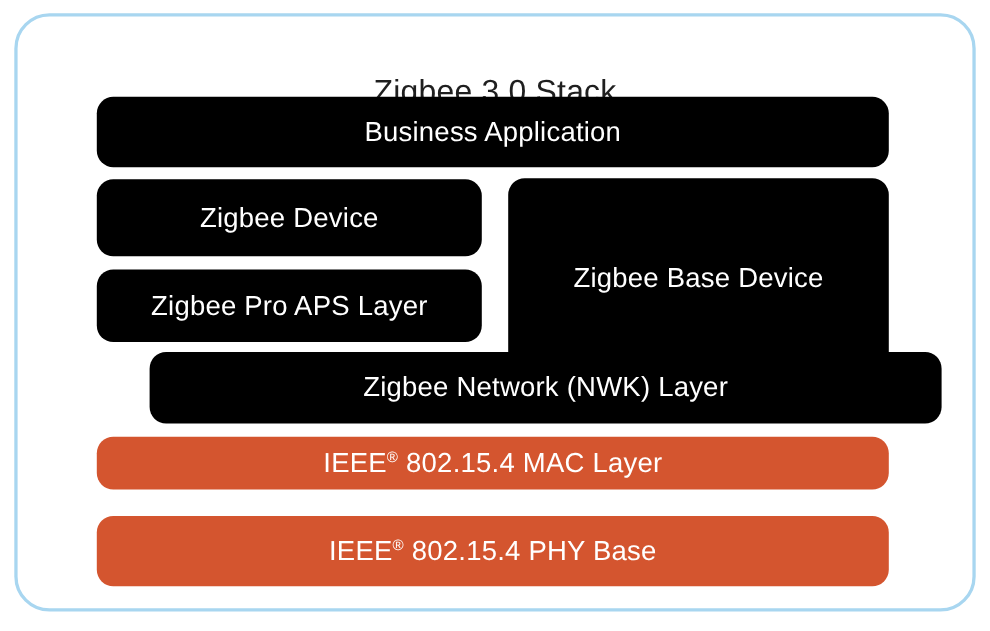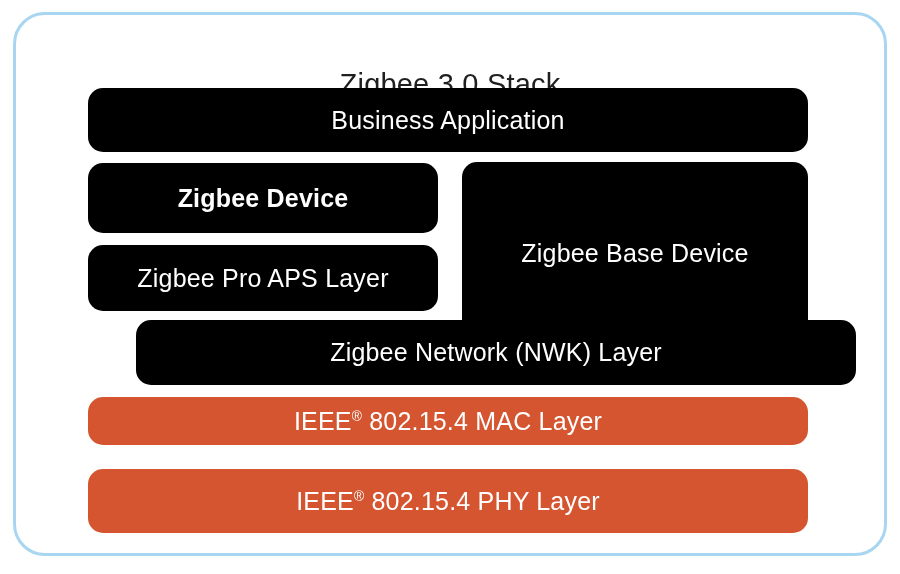--- a/index.html
+++ b/index.html
@@ -45,21 +45,21 @@
     justify-content: center;
     font-size: 25px;
     text-align: center;
     letter-spacing: 0.2px;
   }
   .green { background: #000000; }
   .gray  { background: #000000; margin-left: 48px; }
   .red   { background: #D4552F; }
 
   .blk-business   { left: 88px;  top: 88px;  width: 720px; height: 64px; }
-  .blk-device     { left: 88px;  top: 163px; width: 350px; height: 70px; font-weight: bold; }
+  .blk-device     { left: 88px;  top: 163px; width: 350px; height: 70px; }
   .blk-aps        { left: 88px;  top: 245px; width: 350px; height: 66px; }
   .blk-base       { left: 462px; top: 162px; width: 346px; height: 182px; }
   .blk-nwk        { left: 88px;  top: 320px; width: 720px; height: 65px; }
   .blk-mac        { left: 88px;  top: 397px; width: 720px; height: 48px; }
   .blk-phy        { left: 88px;  top: 469px; width: 720px; height: 64px; }
 
   .reg-mark {
     font-size: 0.55em;
     vertical-align: super;
     line-height: 0;
@@ -92,16 +92,16 @@
 
   <div class="block gray blk-nwk">
     <span>Zigbee Network (NWK) Layer</span>
   </div>
 
   <div class="block red blk-mac">
     <span><span>IEEE</span><sup class="reg-mark">®</sup><span> 802.15.4 MAC Layer</span></span>
   </div>
 
   <div class="block red blk-phy">
-    <span><span>IEEE</span><sup class="reg-mark">®</sup><span> 802.15.4 PHY Layer</span></span>
+    <span><span>IEEE</span><sup class="reg-mark">®</sup><span> 802.15.4 PHY Base</span></span>
   </div>
 
 </div>
 
 </body></html>

